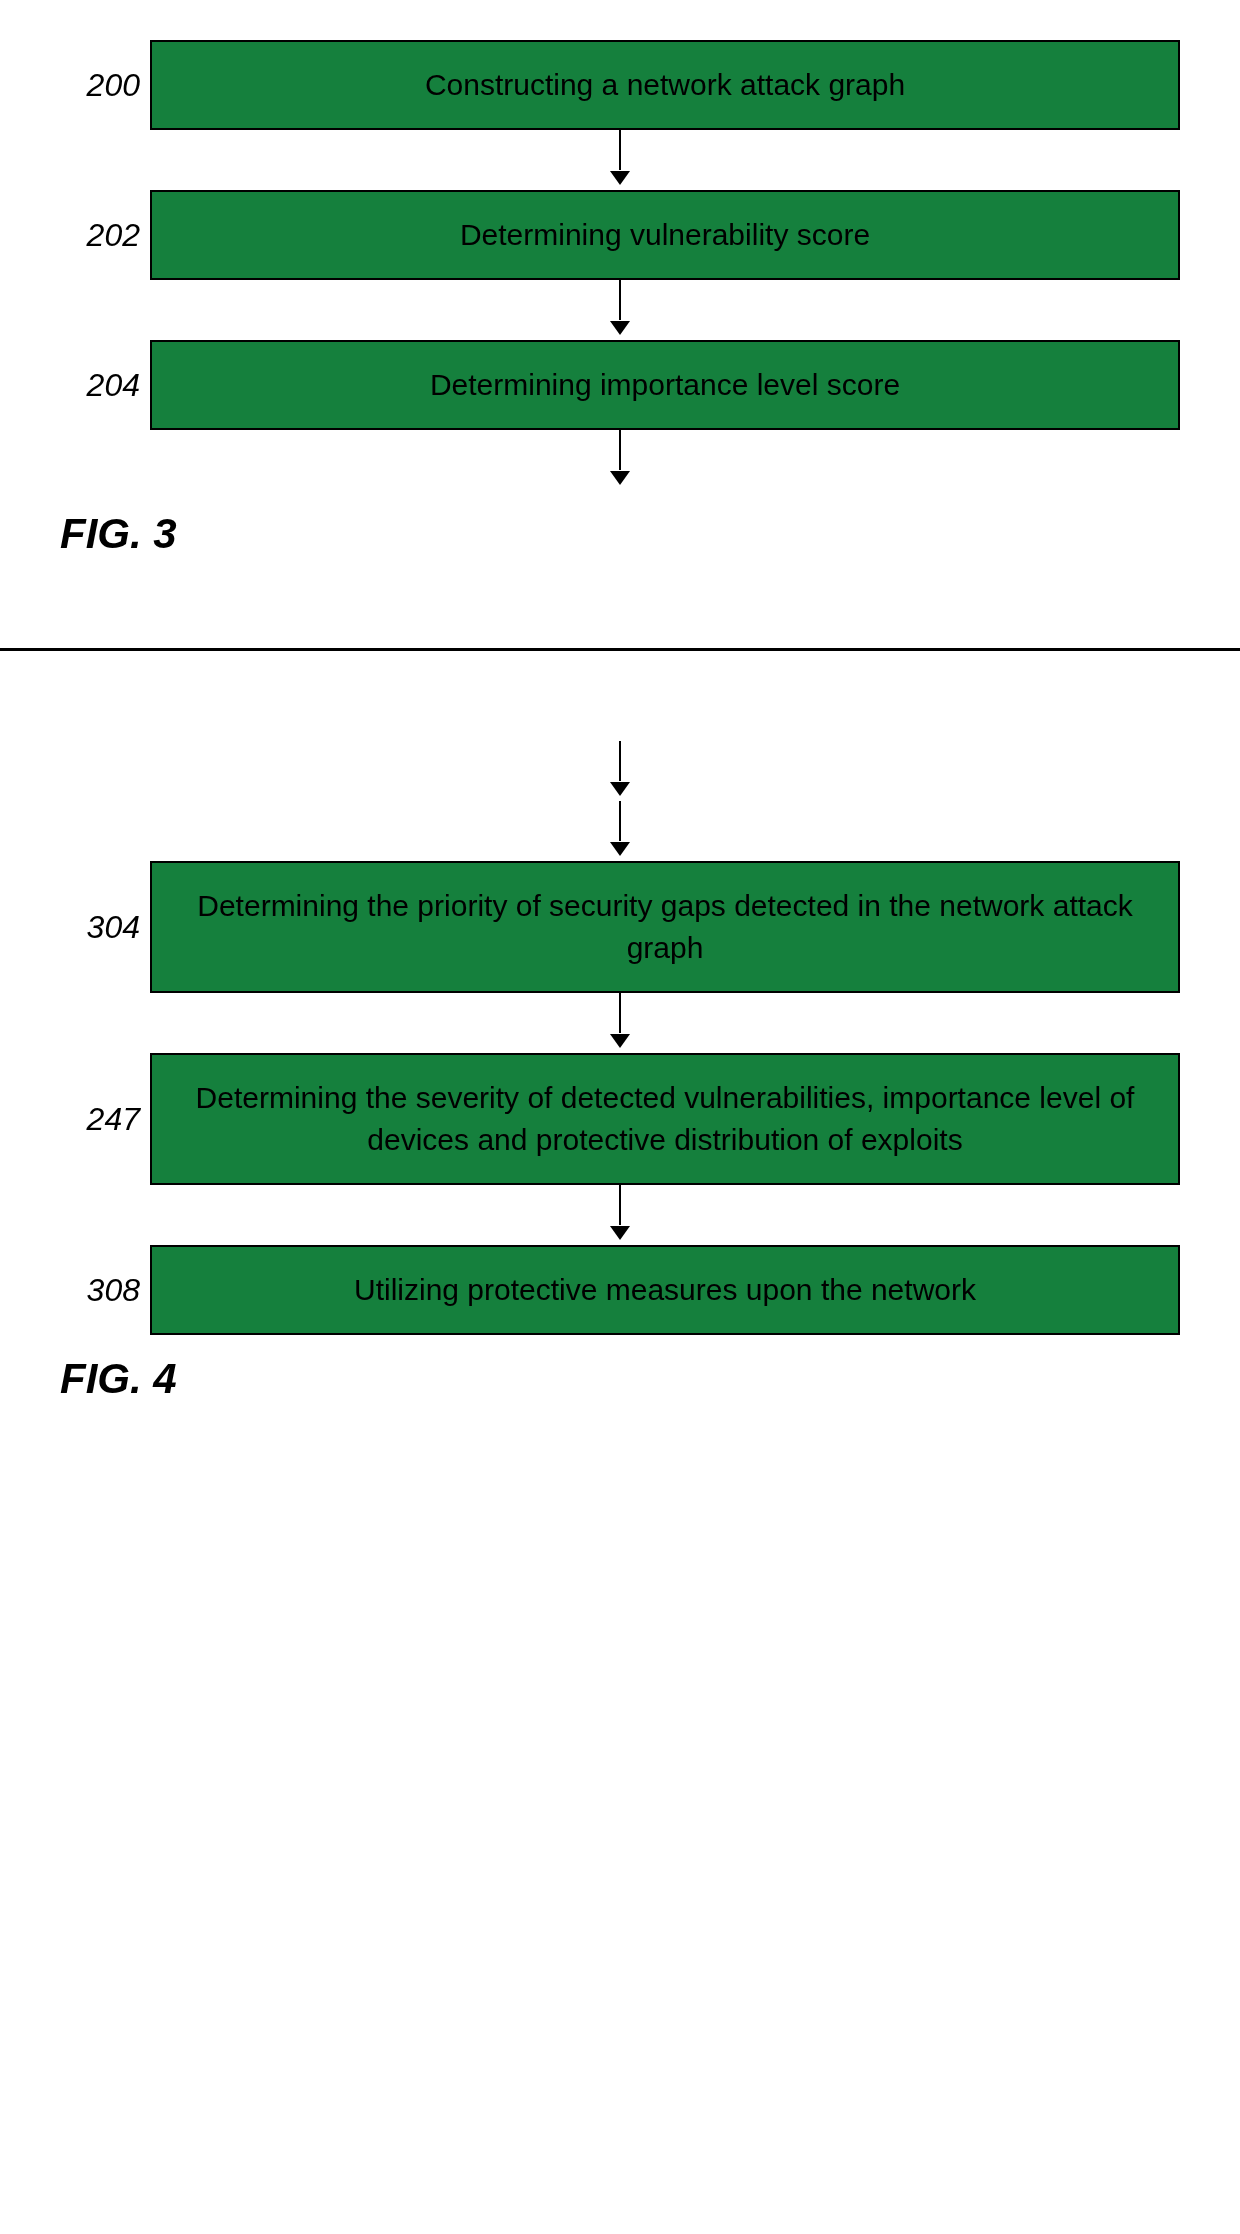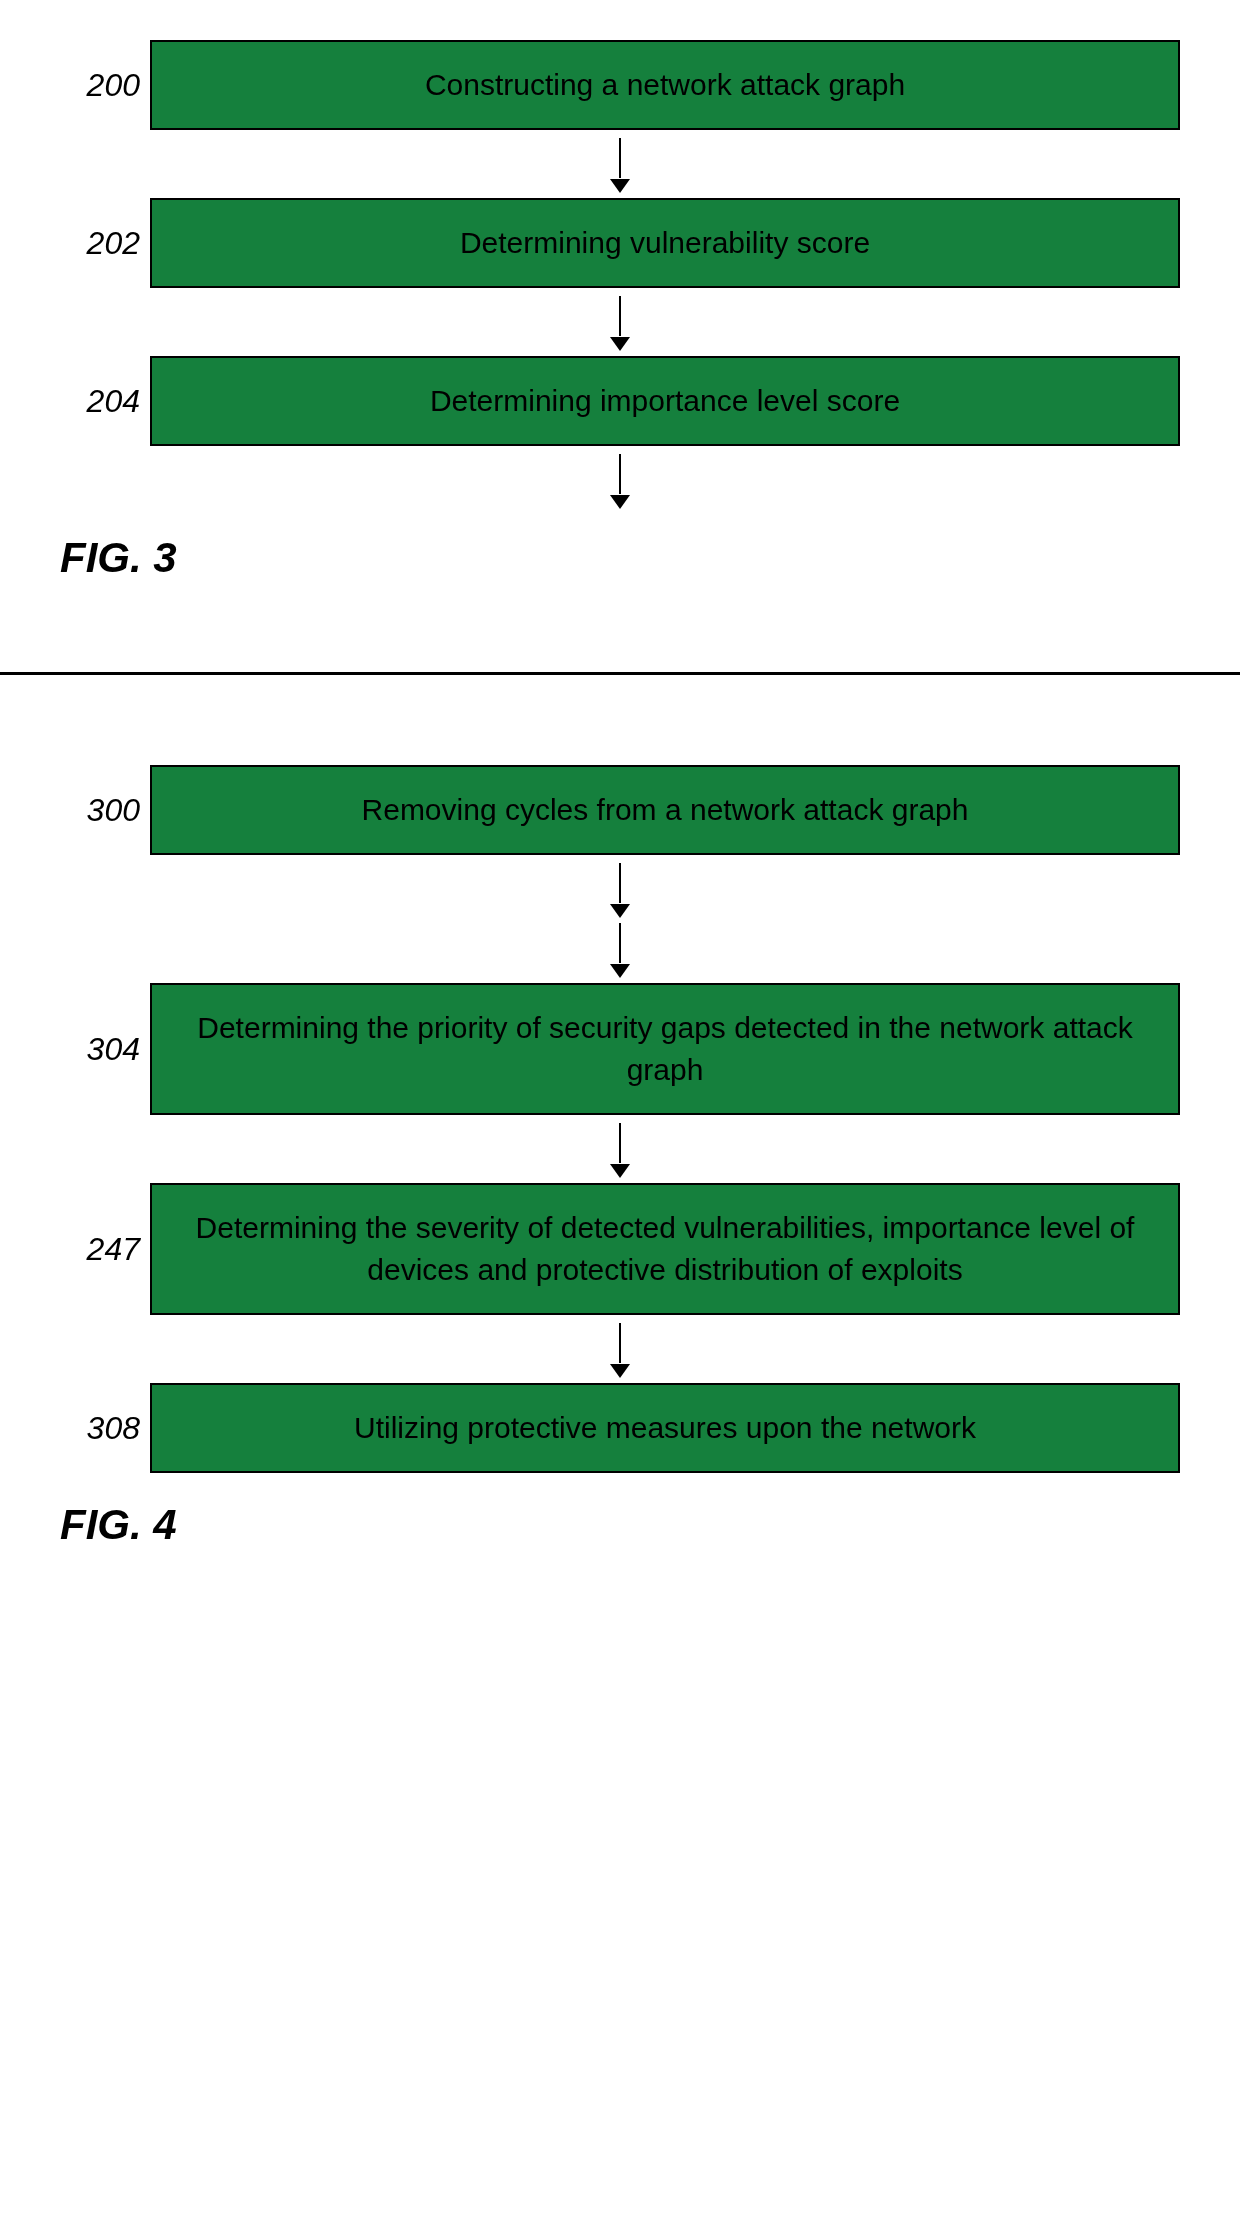--- a/index.html
+++ b/index.html
@@ -30,21 +30,21 @@
       flex-direction: column;
       align-items: center;
       gap: 0;
       position: relative;
     }
 
     .step-wrapper {
       display: flex;
       align-items: center;
       width: 100%;
-      margin-bottom: 8px;
+      margin-bottom: 0;
     }
 
     .step-number {
       font-size: 32px;
       font-style: italic;
       color: #000;
       min-width: 90px;
       text-align: right;
       padding-right: 10px;
       font-family: Arial, Helvetica, sans-serif;
@@ -137,24 +137,20 @@
   </div>
 
   <div class="fig-label">FIG. 3</div>
 </div>
 
 <div class="divider"></div>
 
 <div class="diagram-section">
   <div class="flow-container">
 
-    <div class="step-wrapper">
-      <div class="step-number">300</div>
-      <div class="step-box">Removing cycles from a network attack graph</div>
-    </div>
 
     <div class="arrow-down-offset"></div>
 
 
     <div class="arrow-down-offset"></div>
 
     <div class="step-wrapper">
       <div class="step-number">304</div>
       <div class="step-box">Determining the priority of security gaps detected in the network attack graph</div>
     </div>

